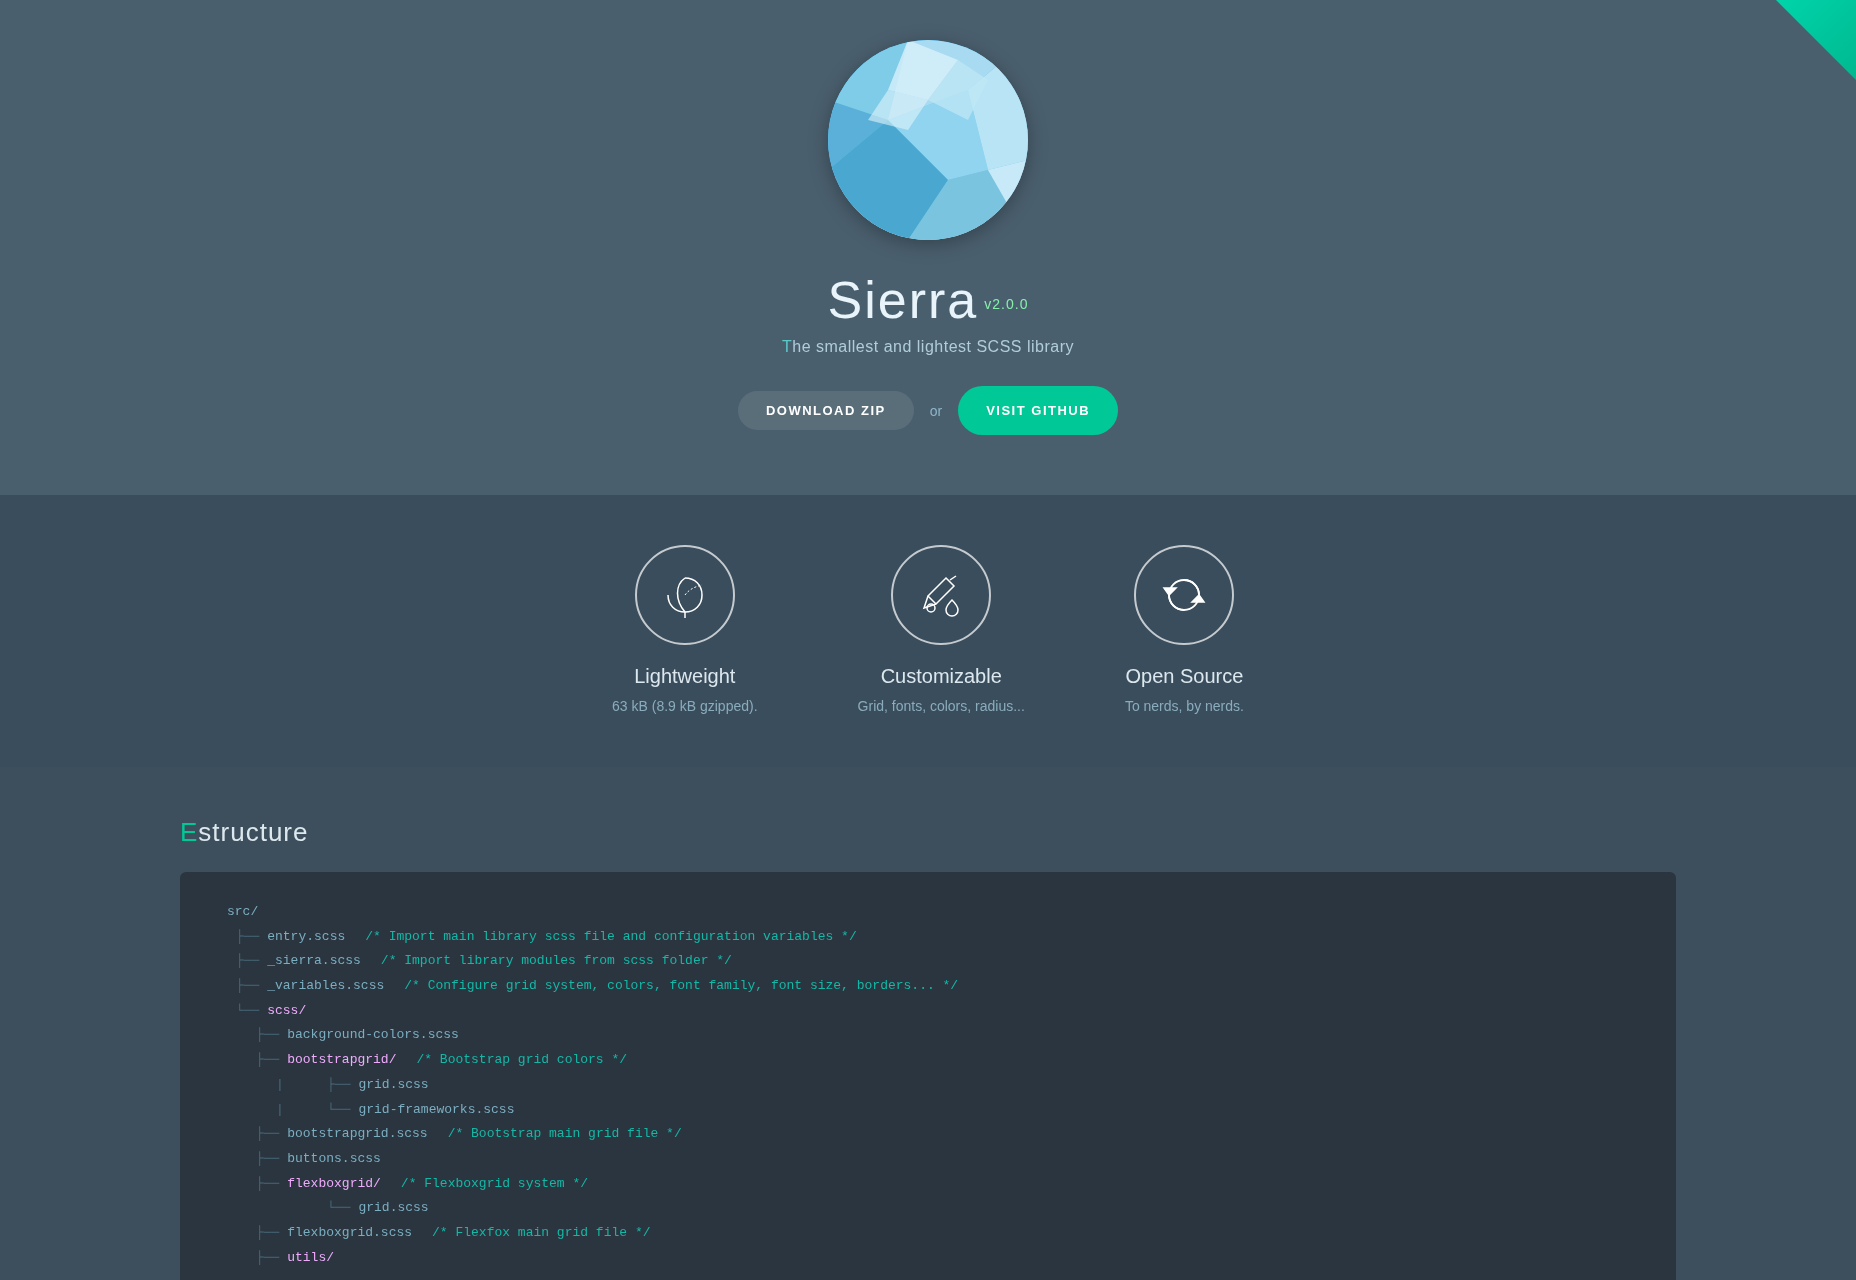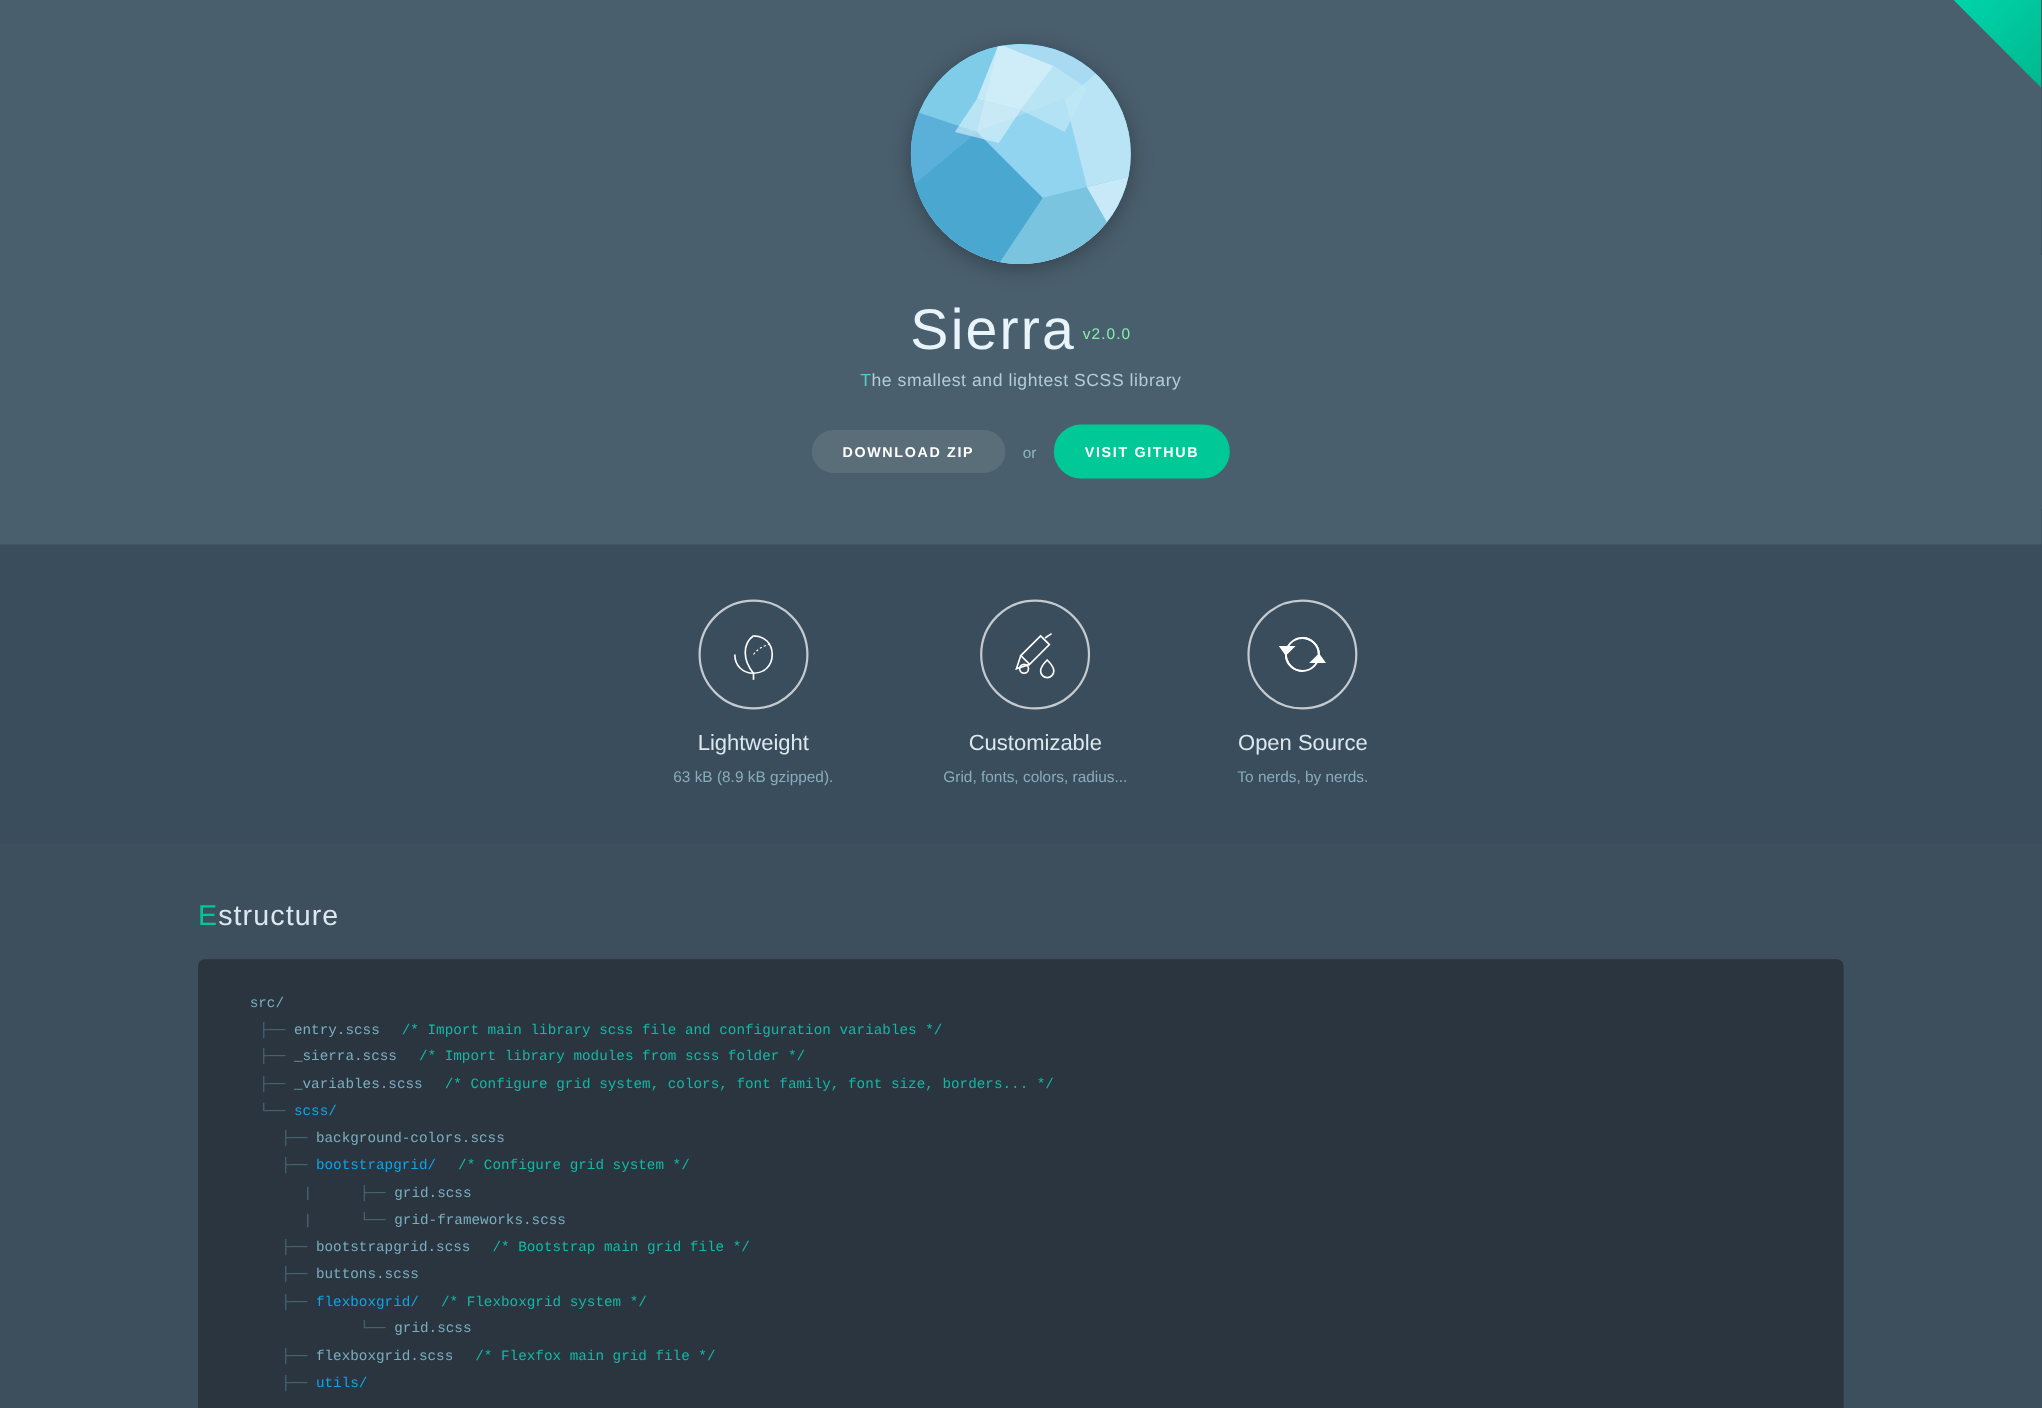--- a/index.html
+++ b/index.html
@@ -195,21 +195,21 @@
       display: flex;
       gap: 20px;
     }
 
     .code-path {
       color: #7baec0;
       white-space: nowrap;
     }
 
     .code-path .dir {
-      color: #0ea5e9;
+      color: #f0abfc;
       font-family: Liberation Mono, monospace;
     }
 
     .code-comment {
       color: #14b8a6;
       text-align: center;
     }
 
     .tree-indent1 { margin-left: 11px; }
     .tree-indent2 { margin-left: 20px; }
@@ -344,21 +344,21 @@
       <span class="code-comment">/* Configure grid system, colors, font family, font size, borders... */</span>
     </div>
     <div class="code-line tree-indent2">
       <span class="code-path tree-last"><span class="dir">scss/</span></span>
     </div>
     <div class="code-line tree-indent3">
       <span class="code-path tree-line">background-colors.scss</span>
     </div>
     <div class="code-line tree-indent3">
       <span class="code-path tree-line"><span class="dir">bootstrapgrid/</span></span>
-      <span class="code-comment">/* Configure grid system */</span>
+      <span class="code-comment">/* Bootstrap grid colors */</span>
     </div>
     <div class="code-line tree-indent4">
       <span class="tree-pipe">|&nbsp;&nbsp;&nbsp;</span>
         <span class="code-path tree-line">grid.scss</span>
     </div>
     <div class="code-line tree-indent4">
       <span class="tree-pipe">|&nbsp;&nbsp;&nbsp;</span>
         <span class="code-path tree-last">grid-frameworks.scss</span>
     </div>
     <div class="code-line tree-indent3">

